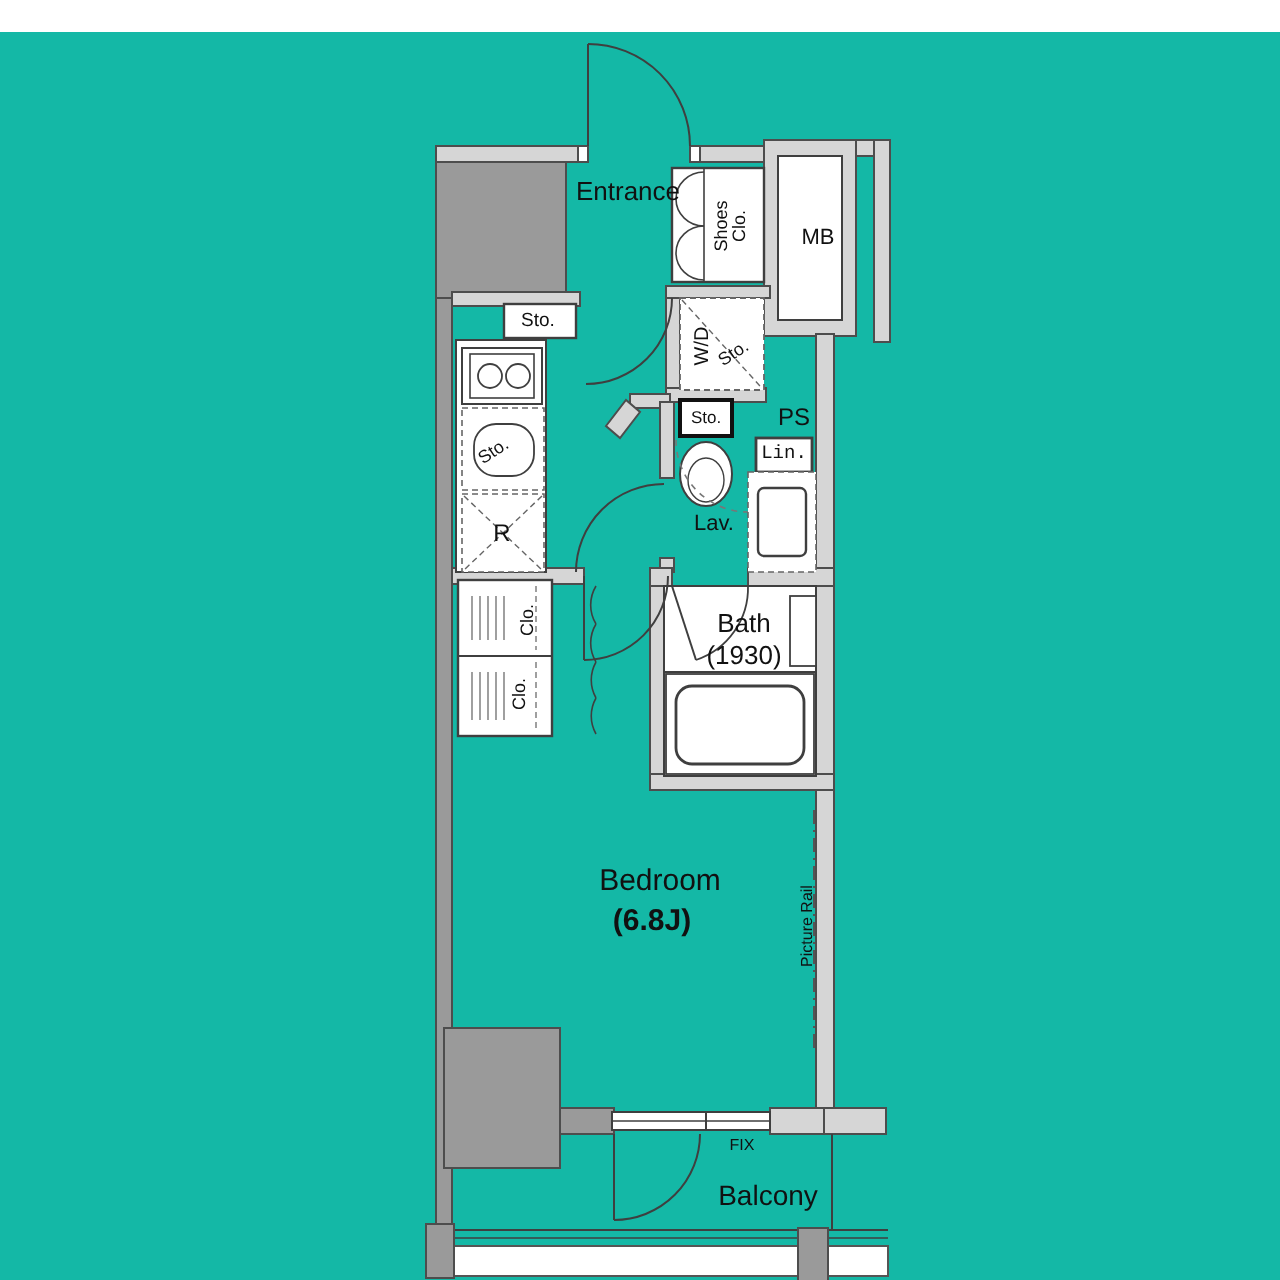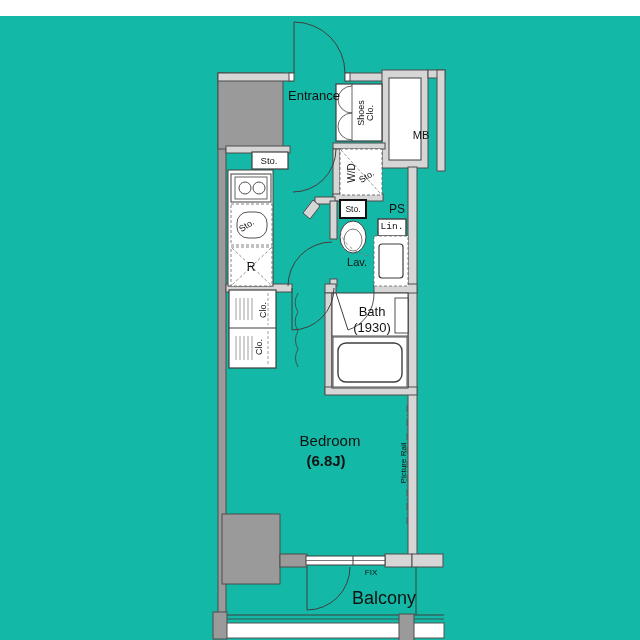--- a/index.html
+++ b/index.html
@@ -159,33 +159,33 @@
   </g>
 </svg>
 
 <div class="lbl" style="left:314px;top:80px;font-size:13px;">Entrance</div>
 
 <div class="lbl rot" style="left:366px;top:97px;font-size:9px;">
   <span style="display:block;">Shoes</span>
   <span style="display:block;">Clo.</span>
 </div>
 
-<div class="lbl" style="left:409px;top:120px;font-size:11px;padding-left:24px;">MB</div>
+<div class="lbl" style="left:409px;top:104px;font-size:11px;">MB</div>
 <div class="lbl" style="left:269px;top:145px;font-size:9.5px;">Sto.</div>
 <div class="lbl rot" style="left:352px;top:157px;font-size:10px;">W/D</div>
 <div class="lbl diag" style="left:367px;top:161px;font-size:9px;">Sto.</div>
 <div class="lbl diag" style="left:247px;top:210px;font-size:9px;">Sto.</div>
 <div class="lbl" style="left:251px;top:251px;font-size:12px;">R</div>
 <div class="lbl" style="left:353px;top:193px;font-size:8.5px;">Sto.</div>
 <div class="lbl" style="left:397px;top:193px;font-size:12px;">PS</div>
 <div class="lbl" style="left:392px;top:211px;font-size:9.5px;font-family:Liberation Mono, monospace;">Lin.</div>
 <div class="lbl" style="left:357px;top:247px;font-size:11px;">Lav.</div>
 <div class="lbl" style="left:372px;top:296px;font-size:13px;text-align:right;">Bath</div>
 <div class="lbl" style="left:372px;top:312px;font-size:13px;">(1930)</div>
 <div class="lbl rot" style="left:264px;top:294px;font-size:9px;">Clo.</div>
 <div class="lbl rot" style="left:260px;top:331px;font-size:9px;">Clo.</div>
 <div class="lbl" style="left:330px;top:425px;font-size:15px;">Bedroom</div>
 <div class="lbl" style="left:326px;top:445px;font-size:15px;font-weight:bold;">(6.8J)</div>
 <div class="lbl rot" style="left:404px;top:447px;font-size:8px;">Picture Rail</div>
 <div class="lbl" style="left:371px;top:557px;font-size:8px;text-align:right;">FIX</div>
-<div class="lbl" style="left:384px;top:582px;font-size:18px;text-align:right;">Balcony</div>
+<div class="lbl" style="left:384px;top:582px;font-size:14px;text-align:right;">Balcony</div>
 
 </div>
 
 </body></html>

